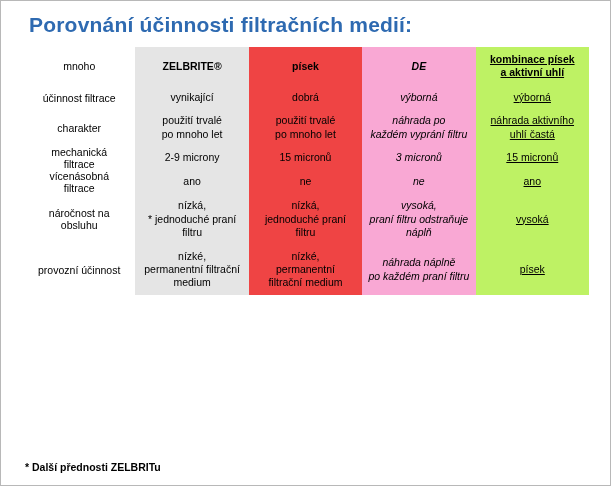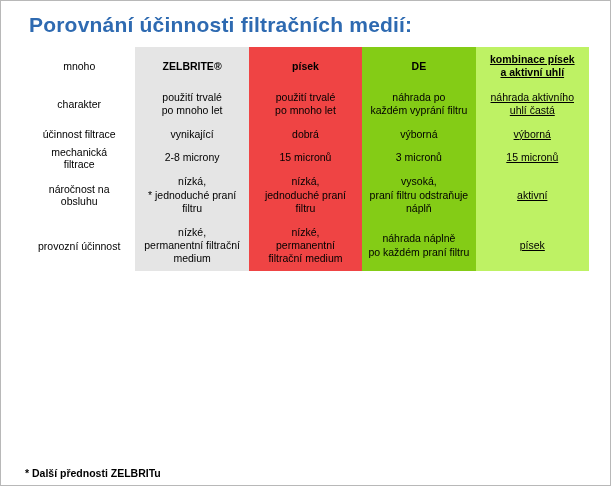--- a/index.html
+++ b/index.html
@@ -45,36 +45,36 @@
     text-align: left;
     padding-left: 6px;
     font-weight: bold;
     font-size: 10.5px;
     color: #000;
     background: #ffffff;
     width: 112px;
   }
   .col-zelbrite { background: #e5e5e5; }
   .col-pisek    { background: #ef4444; }
-  .col-de       { background: #84cc16; }
+  .col-de       { background: #f9a8d4; font-style: italic; }
   .col-uhli     { background: #bef264; text-decoration: underline; }
 
   .cell-inner {
     padding: 5px 3px;
     line-height: 1.28;
   }
   .hdr .cell-inner {
     font-weight: bold;
     padding: 6px 3px;
   }
   .hdr td { font-weight: bold; }
   .footnote {
     position: absolute;
     left: 24px;
-    bottom: 6px;
+    bottom: 12px;
     font-size: 10.5px;
     font-weight: bold;
     color: #000;
   }
 </style>
 </head>
 <body>
 
 <div class="page">
 
@@ -101,83 +101,98 @@
         </td>
         <td class="col-de">
           <div class="cell-inner">DE</div>
         </td>
         <td class="col-uhli">
           <div class="cell-inner">kombinace písek<br>a aktivní uhlí</div>
         </td>
       </tr>
 
       <tr>
+        <td class="rowlabel">účinnost filtrace</td>
+        <td class="col-zelbrite">
+            <div class="cell-inner">vynikající</div>
+          </td>
+        <td class="col-pisek">
+            <div class="cell-inner">dobrá</div>
+          </td>
+        <td class="col-de">
+            <div class="cell-inner">výborná</div>
+          </td>
+        <td class="col-uhli">
+            <div class="cell-inner">výborná</div>
+          </td>
+      </tr>
+
+      <tr>
         <td class="rowlabel">charakter</td>
         <td class="col-zelbrite">
             <div class="cell-inner">použití trvalé<br>po mnoho let</div>
           </td>
         <td class="col-pisek">
             <div class="cell-inner">použití trvalé<br>po mnoho let</div>
           </td>
         <td class="col-de">
             <div class="cell-inner">náhrada po<br>každém vyprání filtru</div>
           </td>
         <td class="col-uhli">
             <div class="cell-inner">náhrada aktivního<br>uhlí častá</div>
           </td>
       </tr>
 
       <tr>
-        <td class="rowlabel">účinnost filtrace</td>
-        <td class="col-zelbrite">
-            <div class="cell-inner">vynikající</div>
-          </td>
-        <td class="col-pisek">
-            <div class="cell-inner">dobrá</div>
-          </td>
-        <td class="col-de">
-            <div class="cell-inner">výborná</div>
-          </td>
-        <td class="col-uhli">
-            <div class="cell-inner">výborná</div>
-          </td>
-      </tr>
-
-      <tr>
         <td class="rowlabel">mechanická<br>filtrace</td>
         <td class="col-zelbrite">
-            <div class="cell-inner">2-8 microny</div>
+            <div class="cell-inner">2-9 microny</div>
           </td>
         <td class="col-pisek">
             <div class="cell-inner">15 micronů</div>
           </td>
         <td class="col-de">
             <div class="cell-inner">3 micronů</div>
           </td>
         <td class="col-uhli">
             <div class="cell-inner">15 micronů</div>
           </td>
       </tr>
 
+      <tr>
+        <td class="rowlabel">vícenásobná<br>filtrace</td>
+        <td class="col-zelbrite">
+            <div class="cell-inner">ano</div>
+          </td>
+        <td class="col-pisek">
+            <div class="cell-inner">ne</div>
+          </td>
+        <td class="col-de">
+            <div class="cell-inner">ne</div>
+          </td>
+        <td class="col-uhli">
+            <div class="cell-inner">ano</div>
+          </td>
+      </tr>
 
 
 
       <tr>
         <td class="rowlabel">náročnost na<br>obsluhu</td>
         <td class="col-zelbrite">
             <div class="cell-inner">nízká,<br>* jednoduché praní<br>filtru</div>
           </td>
         <td class="col-pisek">
             <div class="cell-inner">nízká,<br>jednoduché praní<br>filtru</div>
           </td>
         <td class="col-de">
             <div class="cell-inner">vysoká,<br>praní filtru odstraňuje<br>náplň</div>
           </td>
         <td class="col-uhli">
-            <div class="cell-inner">aktivní</div>
+            <div class="cell-inner">vysoká</div>
           </td>
       </tr>
 
       <tr>
         <td class="rowlabel">provozní účinnost</td>
         <td class="col-zelbrite">
             <div class="cell-inner">nízké,<br>permanentní filtrační<br>medium</div>
           </td>
         <td class="col-pisek">
             <div class="cell-inner">nízké,<br>permanentní<br>filtrační medium</div>

